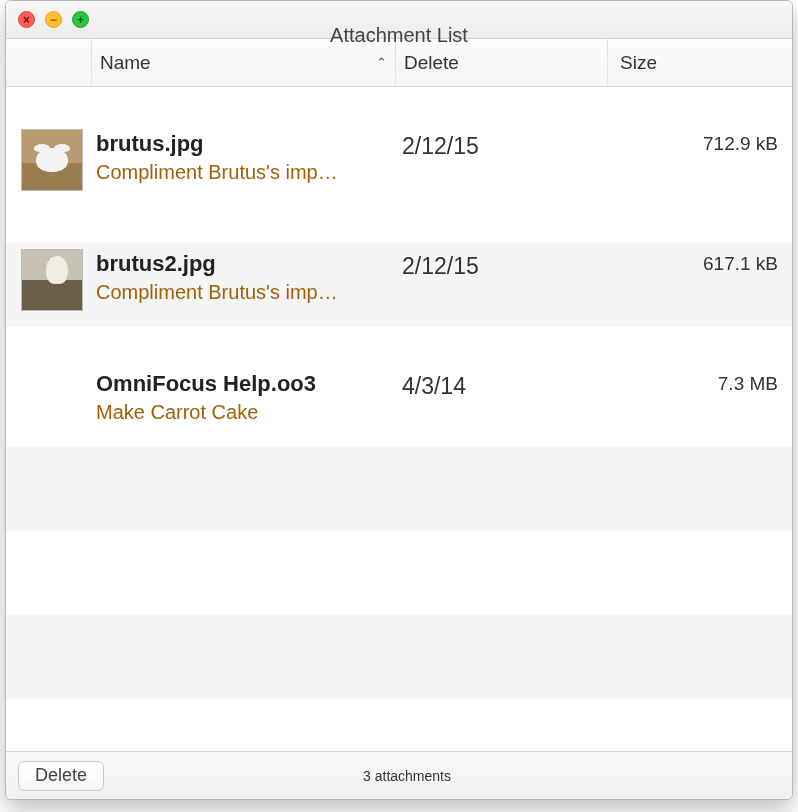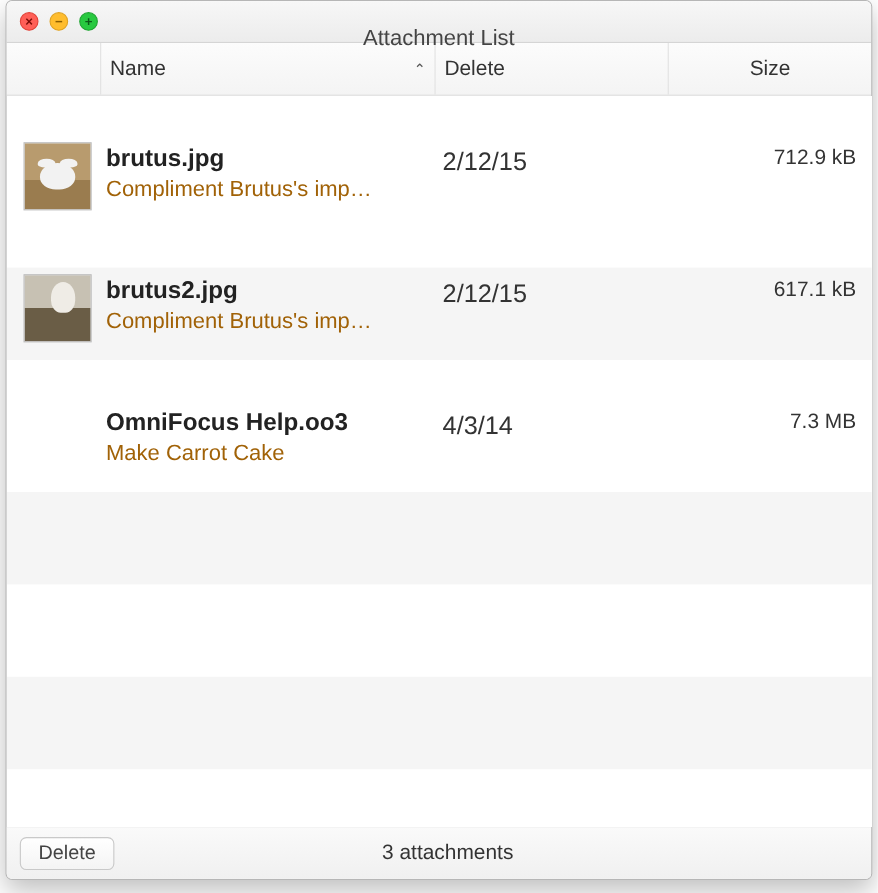--- a/index.html
+++ b/index.html
@@ -61,21 +61,21 @@
       background: linear-gradient(#fcfcfc,#f4f4f4);
       border-bottom: 1px solid #d9d9d9;
       display: flex;
       align-items: stretch;
       font-size: 19px;
       color: #333;
     }
     .col-thumb { width: 86px; flex: none; border-right: 1px solid #e2e2e2; }
     .col-name  { width: 304px; flex: none; border-right: 1px solid #e2e2e2; display:flex; align-items:center; padding: 0 8px; justify-content: space-between; cursor: pointer; }
     .col-added { width: 212px; flex: none; border-right: 1px solid #e2e2e2; display:flex; align-items:center; padding: 0 8px; cursor: pointer; }
-    .col-size  { flex: 1; display:flex; align-items:center; justify-content:center; padding: 18px 12px; cursor: pointer; }
+    .col-size  { flex: 1; display:flex; align-items:center; justify-content:flex-start; padding: 18px 12px; cursor: pointer; }
     .sort-ind { font-size: 13px; color: #555; }
     .list {
       flex: 1;
       overflow-y: auto;
       background: #fff;
     }
     .row {
       display: flex;
       align-items: flex-start;
       height: 84px;
@@ -147,21 +147,21 @@
       font-size: 18px;
       color: #444;
       background: linear-gradient(#ffffff,#f4f4f4);
       border: 1px solid #c9c9c9;
       border-radius: 6px;
       cursor: pointer;
     }
     .footer-status {
       position:absolute; left:16px; right:0;
       text-align:center;
-      font-size: 19px; color: #333;
+      font-size: 14px; color: #333;
       pointer-events: none;
     }
   </style>
 </head>
 <body>
 
 <div class="window">
 
   <div class="titlebar">
     <div class="traffic-lights">

